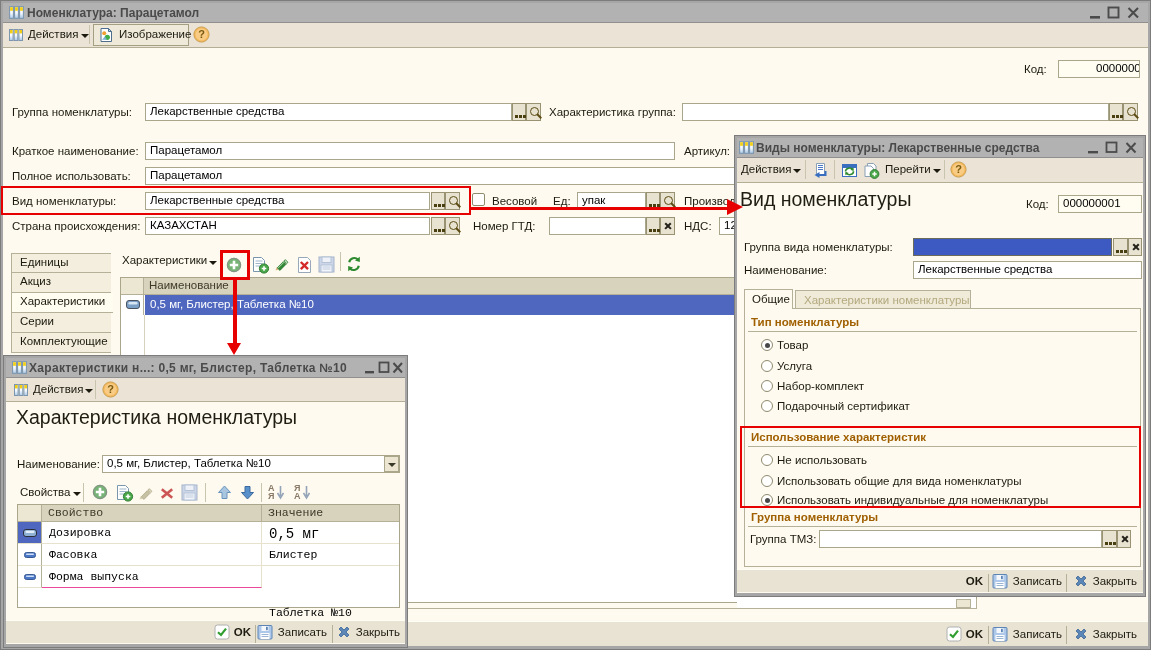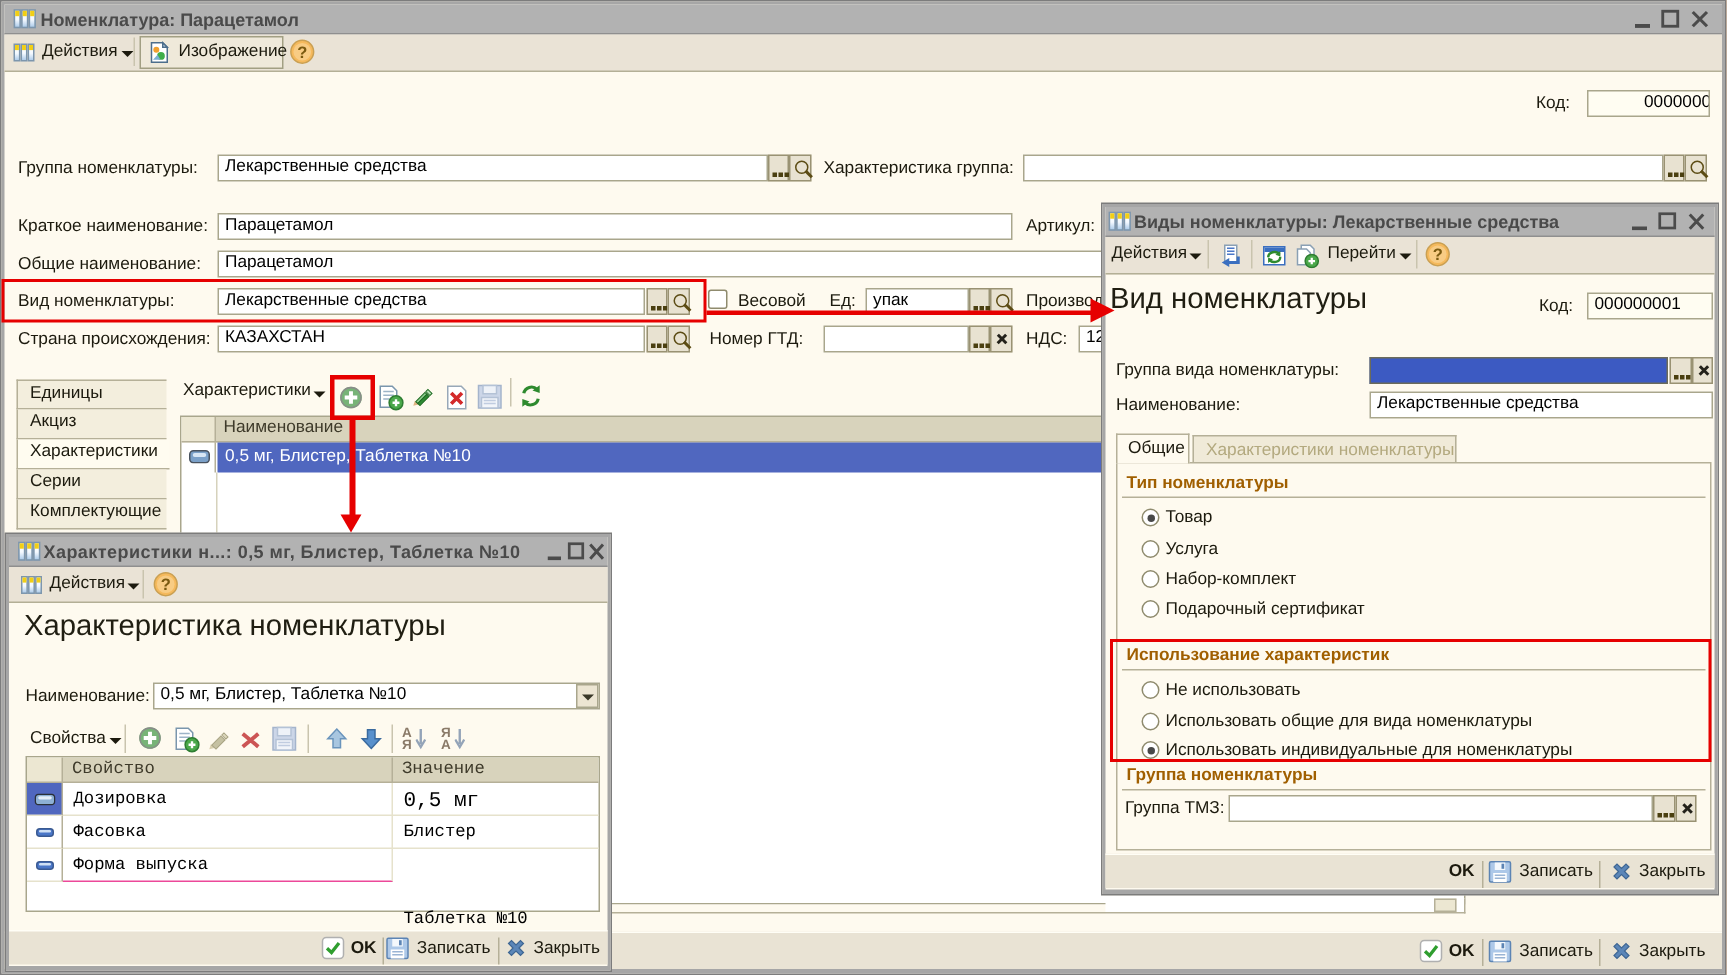--- a/index.html
+++ b/index.html
@@ -1,18 +1,18 @@
 <!DOCTYPE html>
 <html><head>
 <meta charset="utf-8">
 <style>
 * { margin:0; padding:0; box-sizing:border-box; }
 html,body { width:1151px; height:650px; overflow:hidden; }
 body { font-family:"Liberation Sans", sans-serif; }
-#root { position:absolute; left:0; top:0; width:1151px; height:650px; background:#f97316; }
+#root { position:absolute; left:0; top:0; width:1151px; height:650px; background:#6d28d9; }
 .abs { position:absolute; }
 .win { position:absolute; background:#fefaef; border:1px solid #7c7c7c; }
 .winpad { position:absolute; left:0; top:0; right:0; bottom:0; border:2px solid #a6a6a6; border-bottom-width:3px; }
 .tbar { position:absolute; left:2px; right:2px; top:2px; height:20px; background:#b2b2b2; border-bottom:1px solid #8f8f8f; }
 .ttext { position:absolute; top:3px; font-size:12px; font-weight:bold; color:#4a4a4a; white-space:nowrap; }
 .mbar { position:absolute; background:#eae3d6; border-bottom:1px solid #b3af96; }
 .mtext { font-size:11.5px; color:#1c1a0e; white-space:nowrap; }
 .h1 { position:absolute; font-size:19.5px; color:#201e12; white-space:nowrap; }
 .lbl { position:absolute; font-size:11.5px; color:#1c1a0e; white-space:nowrap; }
 .fld { position:absolute; background:#ffffff; border:1px solid #a9a68c; font-size:11.5px; color:#000; padding:1px 0 0 4px; white-space:nowrap; overflow:hidden; height:18px; }
@@ -118,21 +118,21 @@
       <div class="lbl" style="left:549px;top:106px;">Характеристика группа:</div>
       <div class="fld" style="left:682px;top:103px;width:427px;"></div>
       <div class="bx dots" style="left:1109px;top:103px;width:14px;"></div>
       <div class="bx lens" style="left:1123px;top:103px;width:15px;"></div>
 
       <div class="lbl" style="left:12px;top:145px;">Краткое наименование:</div>
       <div class="fld" style="left:145px;top:142px;width:530px;">Парацетамол</div>
       <div class="lbl" style="left:684px;top:145px;">Артикул:</div>
       <div class="fld" style="left:745px;top:142px;width:200px;"></div>
 
-      <div class="lbl" style="left:12px;top:170px;">Общие наименование:</div>
+      <div class="lbl" style="left:12px;top:170px;">Полное использовать:</div>
       <div class="fld" style="left:145px;top:167px;width:995px;">Парацетамол</div>
 
       <div class="lbl" style="left:12px;top:195px;">Вид номенклатуры:</div>
       <div class="fld" style="left:145px;top:192px;width:285px;">Лекарственные средства</div>
       <div class="bx dots" style="left:431px;top:192px;width:14px;"></div>
       <div class="bx lens" style="left:445px;top:192px;width:15px;"></div>
       <div class="abs" style="left:472px;top:193px;width:13px;height:13px;background:#fff;border:1px solid #8f8b6e;border-radius:2px;"></div>
       <div class="lbl" style="left:492px;top:195px;">Весовой</div>
       <div class="lbl" style="left:553px;top:195px;">Ед:</div>
       <div class="fld" style="left:577px;top:192px;width:69px;">упак</div>

